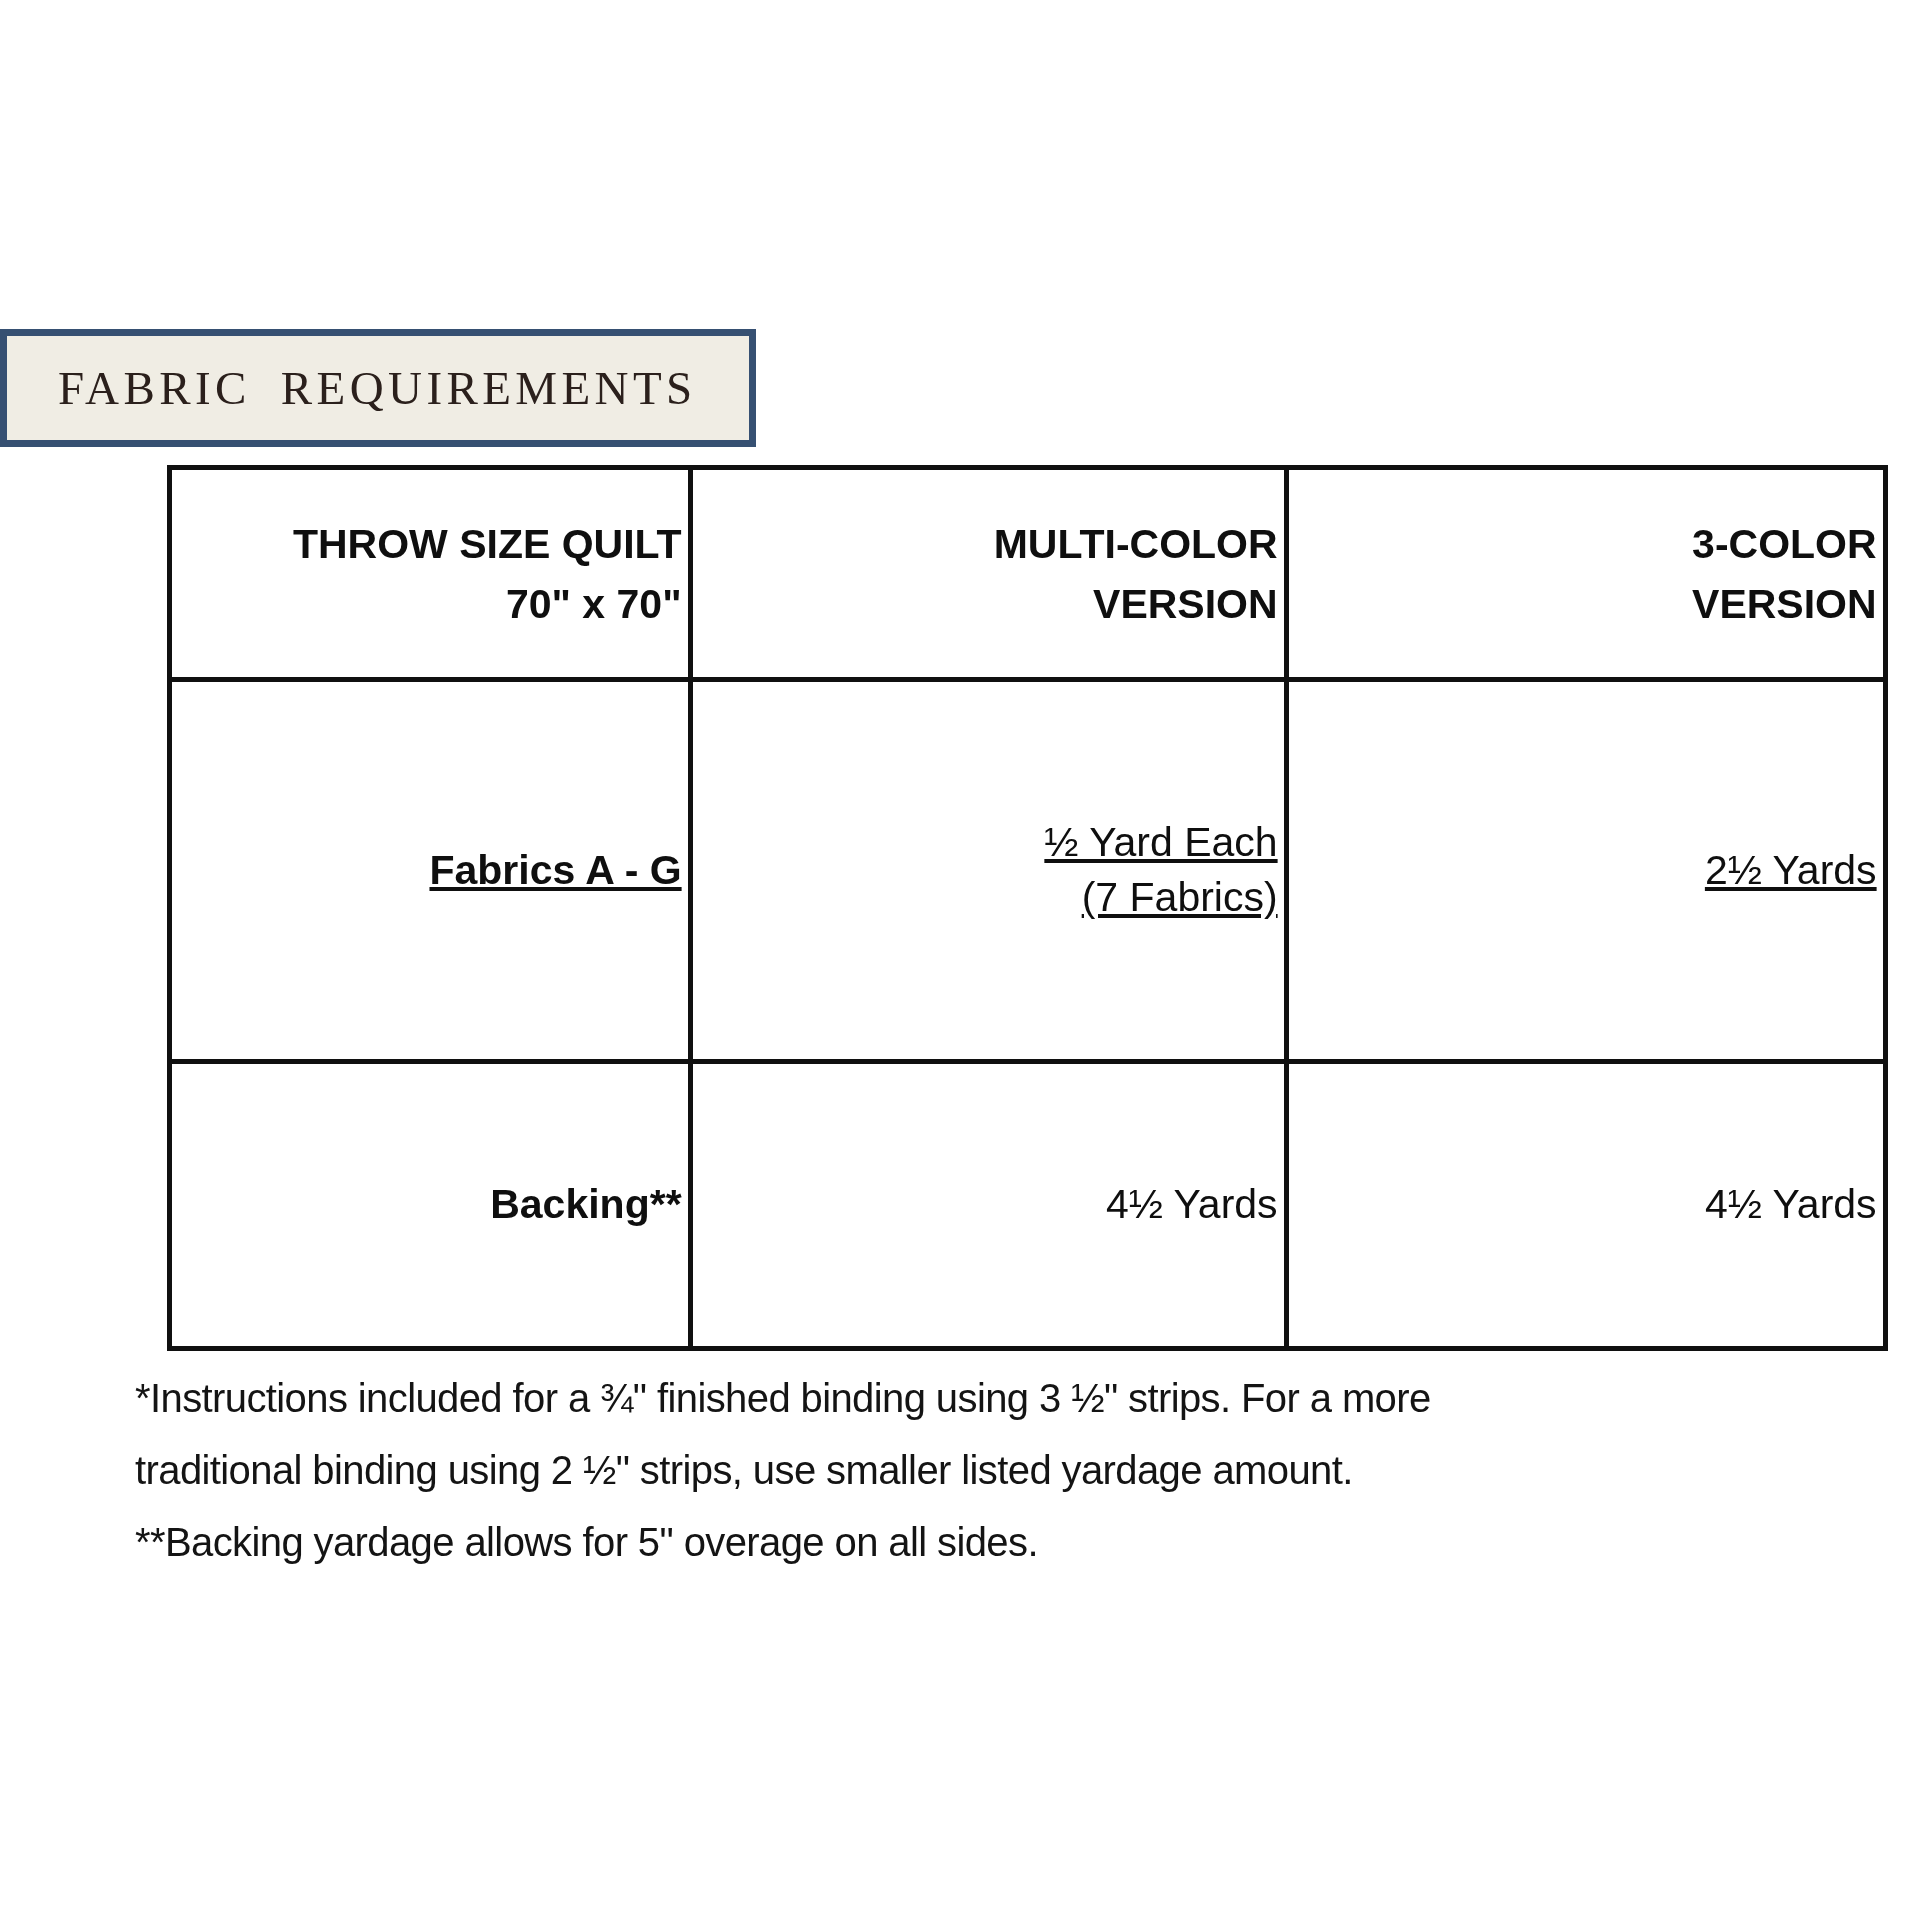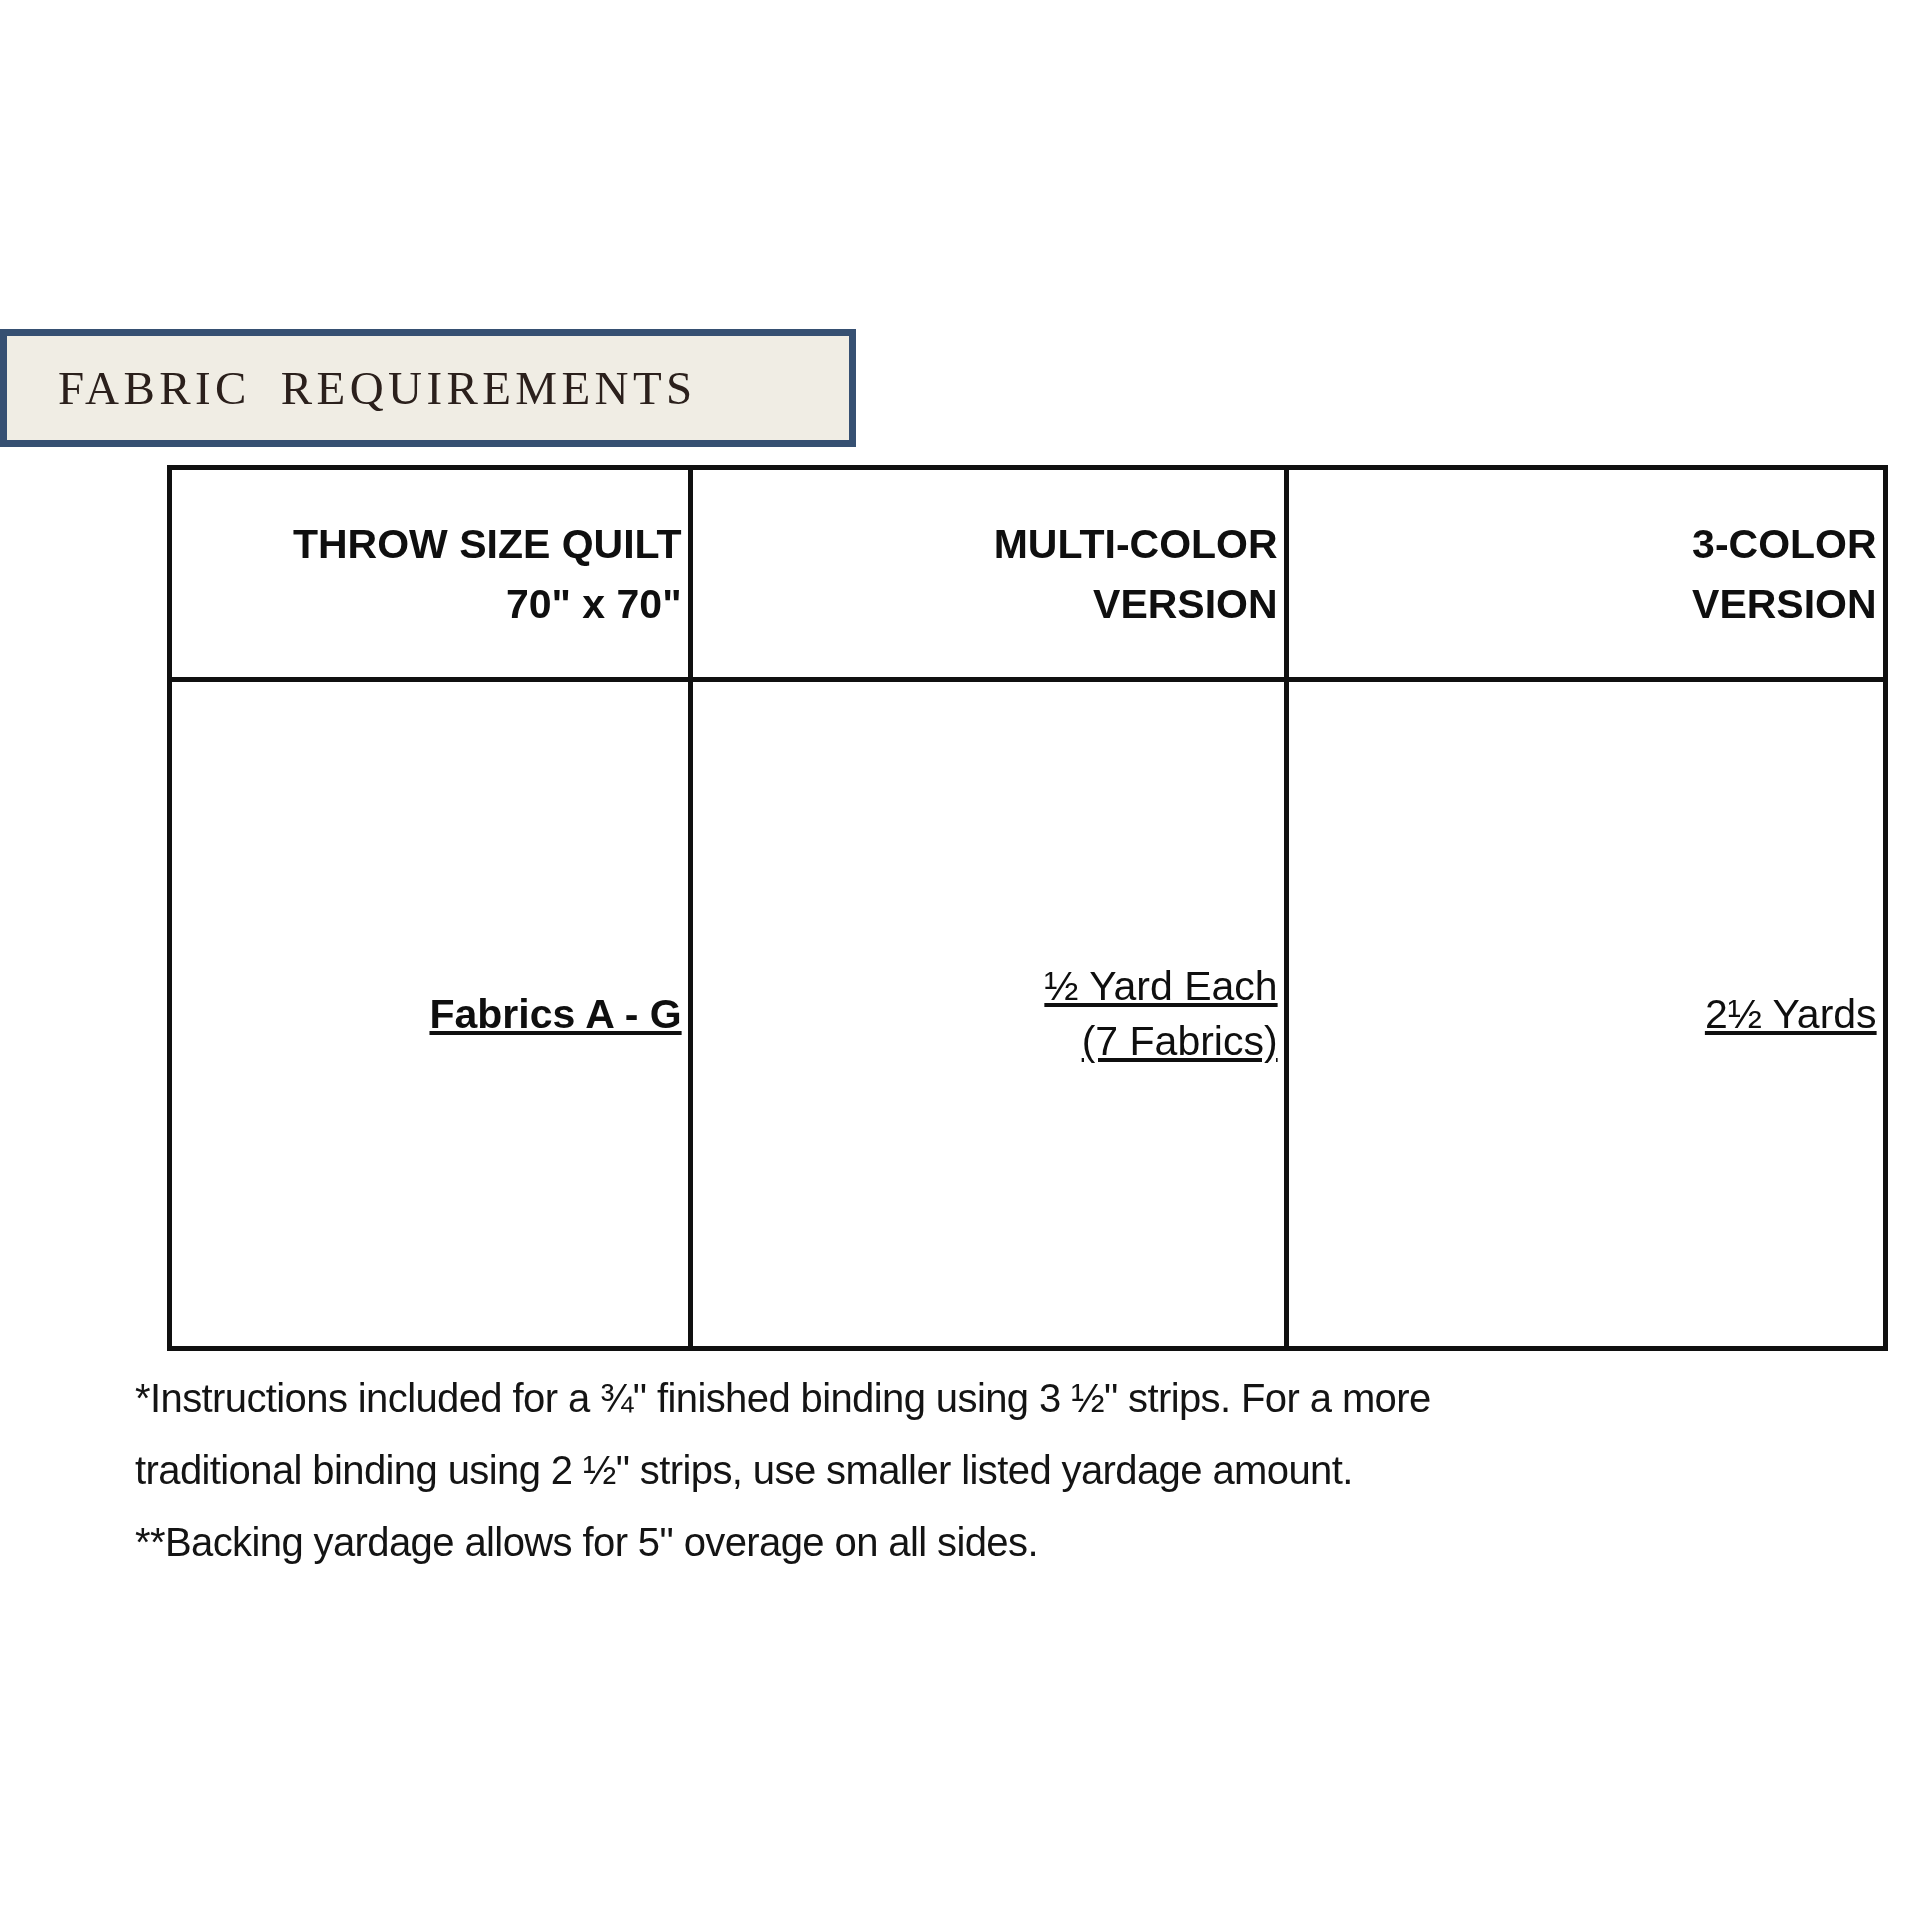--- a/index.html
+++ b/index.html
@@ -11,21 +11,21 @@
     font-family: "Liberation Sans", sans-serif;
     color: #101010;
     overflow: hidden;
   }
 
   
   .title-box {
     position: absolute;
     left: 0;
     top: 329px;
-    width: 856px;
+    width: 756px;
     height: 118px;
     box-sizing: border-box;
     background: #f0ede4;
     border: 7px solid #365072;
     display: flex;
     align-items: center;
   }
   .title {
     margin: 0;
     padding-left: 51px;
@@ -119,20 +119,25 @@
 VERSION</th>
       </tr>
     </thead>
     <tbody>
       <tr class="r-fabrics">
         <th>Fabrics A - G</th>
         <td>½ Yard Each
 (7 Fabrics)</td>
         <td>2½ Yards</td>
       </tr>
+      <tr class="r-backing">
+        <th>Backing**</th>
+        <td>4½ Yards</td>
+        <td>4½ Yards</td>
+      </tr>
     </tbody>
   </table>
 
   <div class="footnotes">
     <p>*Instructions included for a ¾" finished binding using 3 ½" strips. For a more
 traditional binding using 2 ½" strips, use smaller listed yardage amount.</p>
     <p>**Backing yardage allows for 5" overage on all sides.</p>
   </div>
 
 </div>

